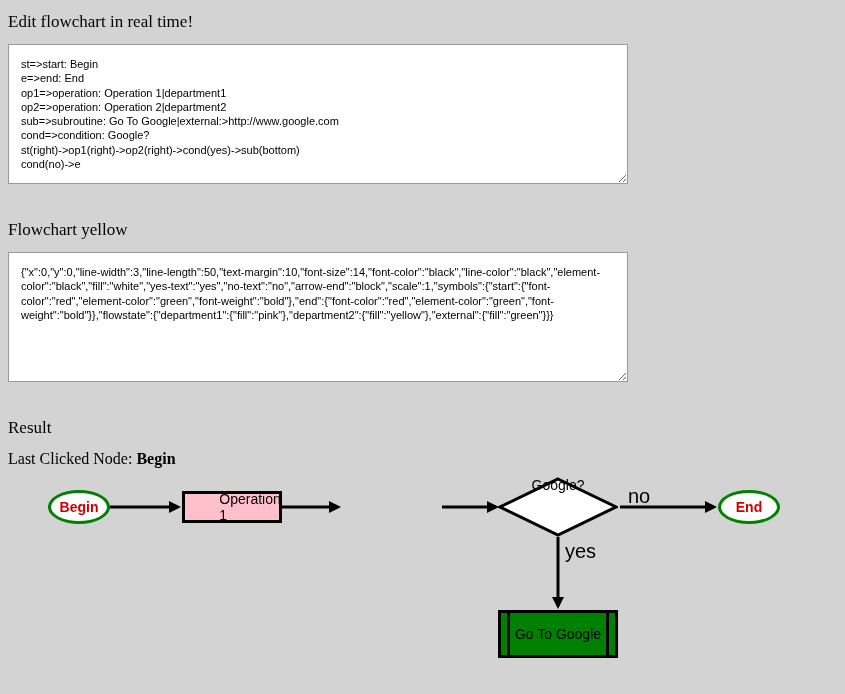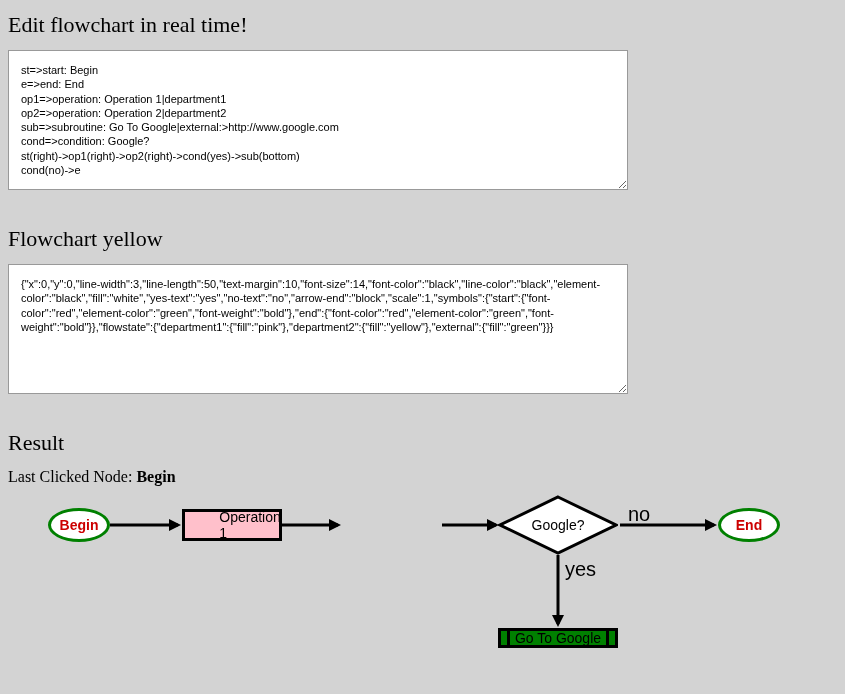--- a/index.html
+++ b/index.html
@@ -7,21 +7,21 @@
       margin: 0;
       padding: 0;
     }
     body {
       background: #d3d3d3;
       font-family: "Times New Roman", serif;
       padding: 8px;
       width: 845px;
     }
     .section-label {
-      font-size: 22px;
+      font-size: 17px;
       margin-bottom: 12px;
       margin-top: 4px;
     }
     textarea {
       width: 620px;
       font-family: Arial, sans-serif;
       font-size: 11px;
       padding: 12px;
       border: 1px solid #999;
       background: white;
@@ -103,21 +103,20 @@
     .diamond-svg {
       position: absolute;
       top: 0;
       left: 0;
     }
     .diamond-text {
       position: absolute;
       width: 100%;
       height: 100%;
       display: flex;
-      align-items: center;
       justify-content: center;
       font-family: Arial, sans-serif;
       font-size: 14px;
     }
     .connector-svg {
       position: absolute;
       top: 0;
       left: 0;
       pointer-events: none;
     }
@@ -185,21 +184,21 @@
     </svg>
     <div class="diamond-text">
       <span>Google?</span>
     </div>
   </div>
 
   <div class="node node-end" style="left:680px; top:0px;">
     <span>End</span>
   </div>
 
-  <div class="node sub-outer" style="left:460px; top:120px; width:120px; height:20px; background:#008000;">
+  <div class="node sub-outer" style="left:460px; top:120px; width:120px; height:48px; background:#008000;">
     <div class="sub-inner">
       <span>Go To Google</span>
     </div>
   </div>
 
   <div class="edge-label" style="left:590px; top:-5px;">no</div>
   <div class="edge-label" style="left:527px; top:50px;">yes</div>
 
 </div>
 

